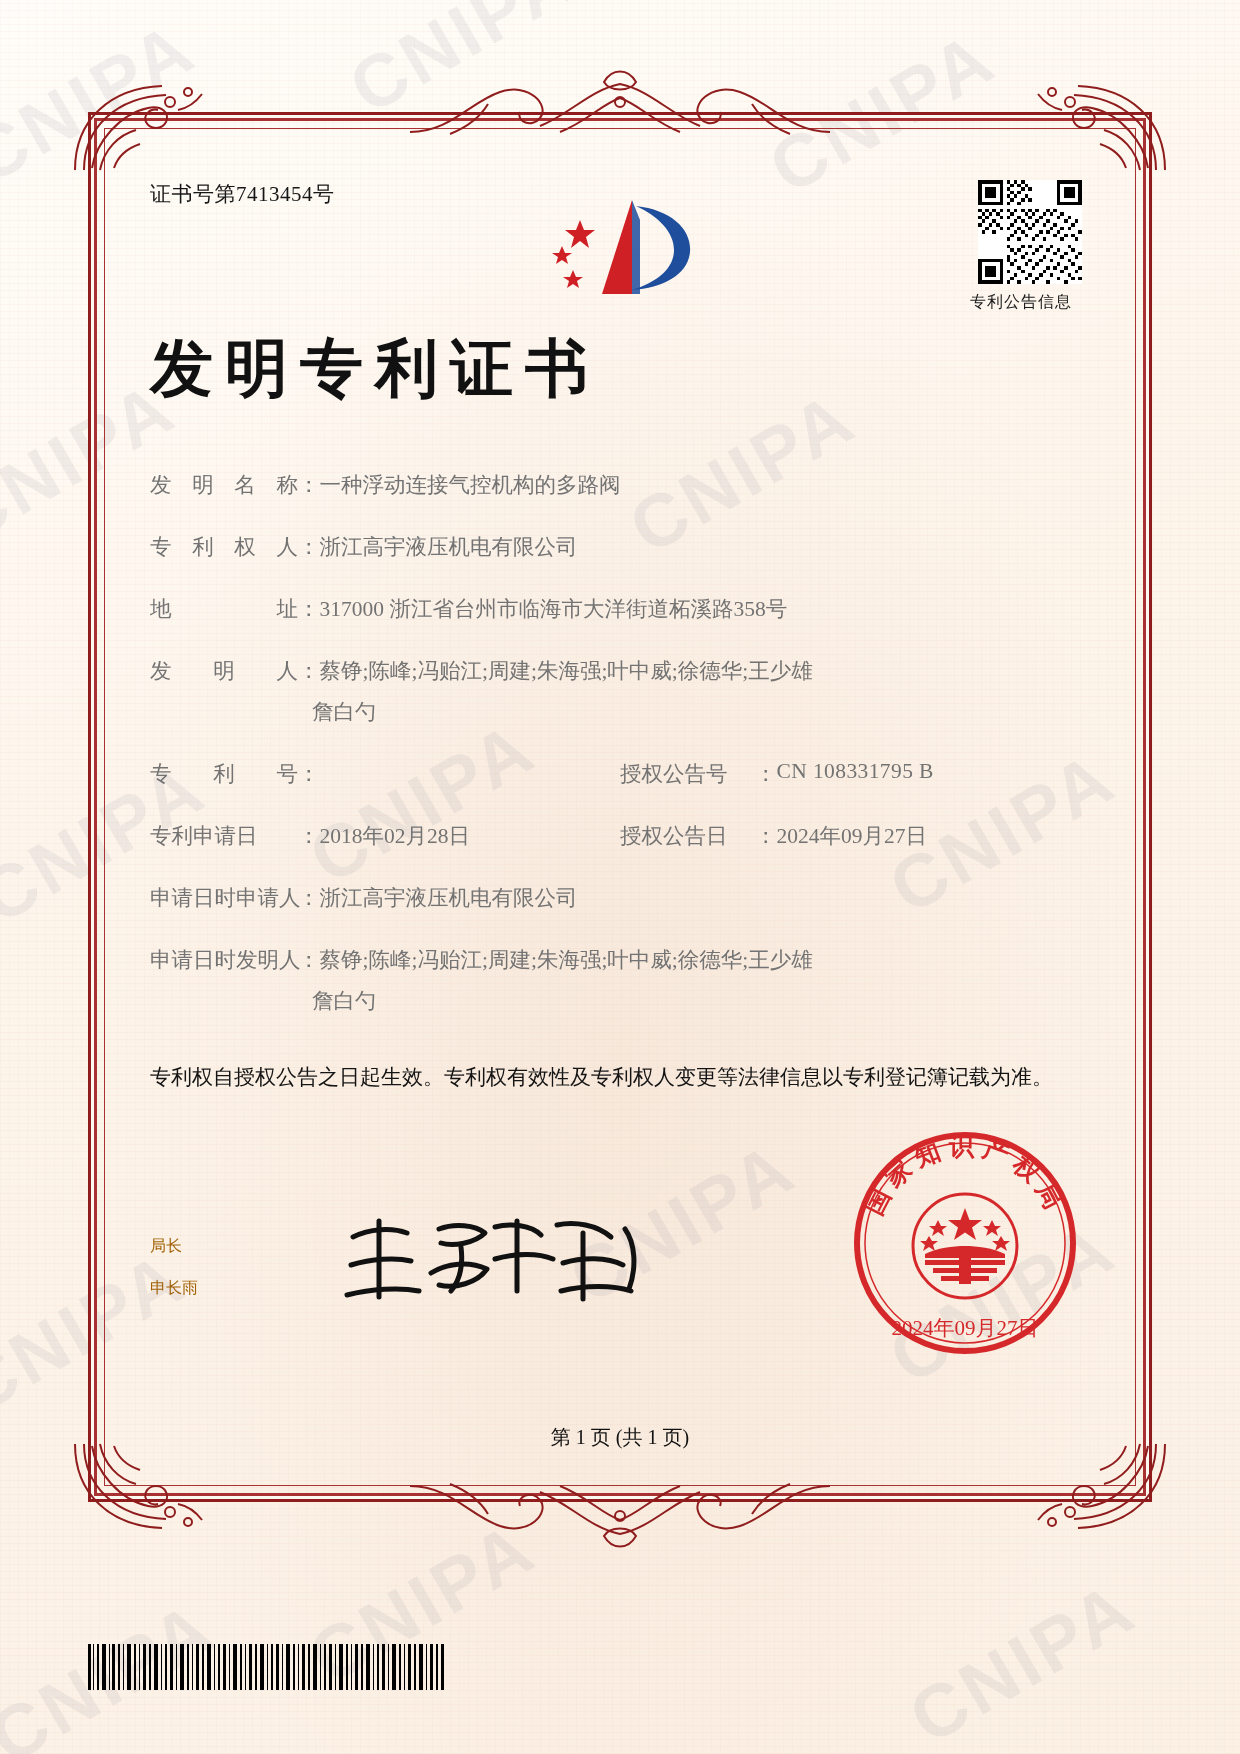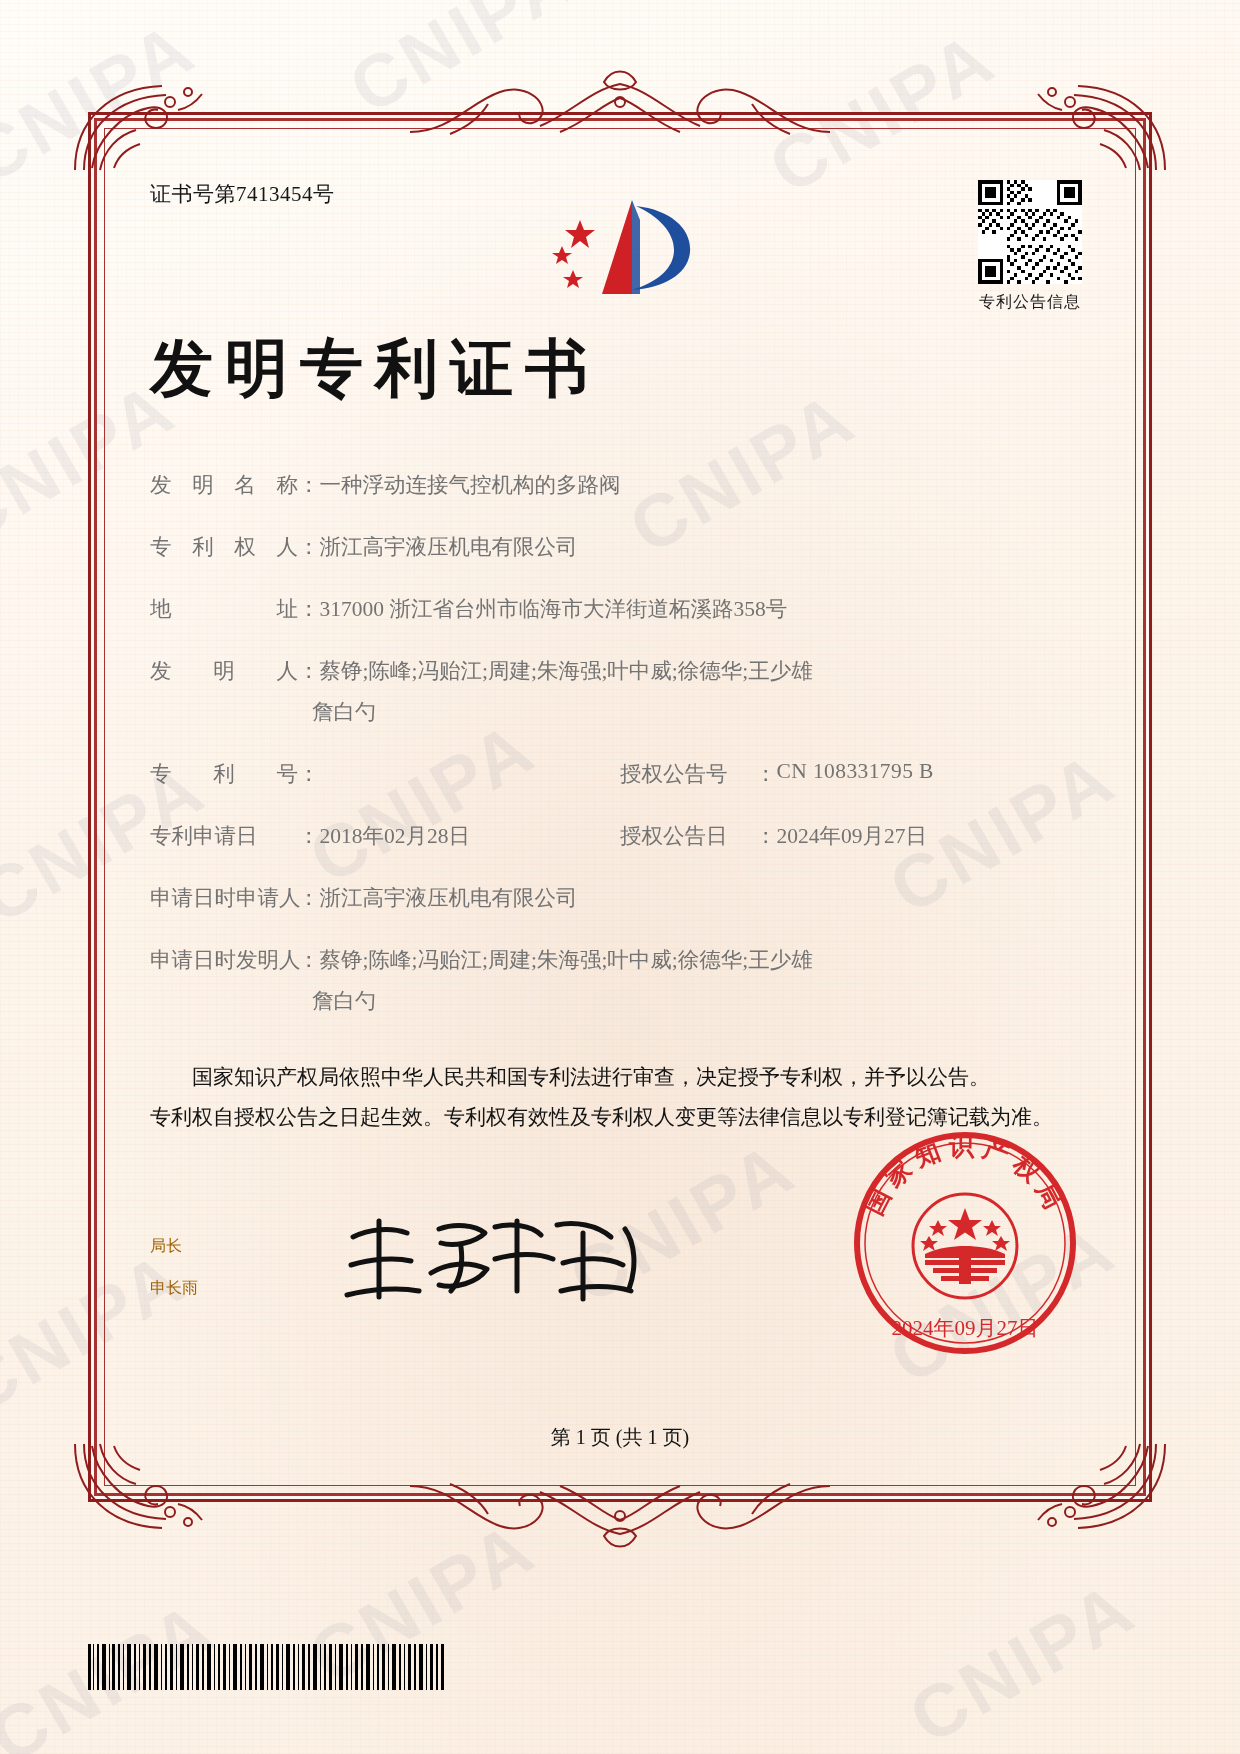--- a/index.html
+++ b/index.html
@@ -114,21 +114,20 @@
     top: 10px;
     margin-left: -80px;
     width: 170px;
     height: 120px;
   }
   .qr-wrap {
     position: absolute;
     right: 0;
     top: 0;
     width: 120px;
-    text-align: center;
   }
   .qr-code {
     width: 104px;
     height: 104px;
     margin: 0 auto;
     background-color: #ffffff;
   }
   .qr-label {
     margin-top: 8px;
     font-size: 16px;
@@ -632,21 +631,20 @@
       </div>
       <div class="row">
         <span class="label-wide"></span>
         <span class="colon"></span>
         <span class="value">詹白勺</span>
       </div>
 
     </div>
 
     <div class="legal">
-      <p class="indent">国家知识产权局依照中华人民共和国专利法进行审查，决定授予专利权，并予以公告。</p>
       <p>专利权自授权公告之日起生效。专利权有效性及专利权人变更等法律信息以专利登记簿记载为准。</p>
     </div>
   </div>
 
   <div class="signature-block">
     <div class="sig-label">局长</div>
     <div class="sig-label">申长雨</div>
     <div class="sig-img">
       <svg viewBox="0 0 320 110" xmlns="http://www.w3.org/2000/svg">
         <g fill="none" stroke="#111111" stroke-width="5" stroke-linecap="round" stroke-linejoin="round">

